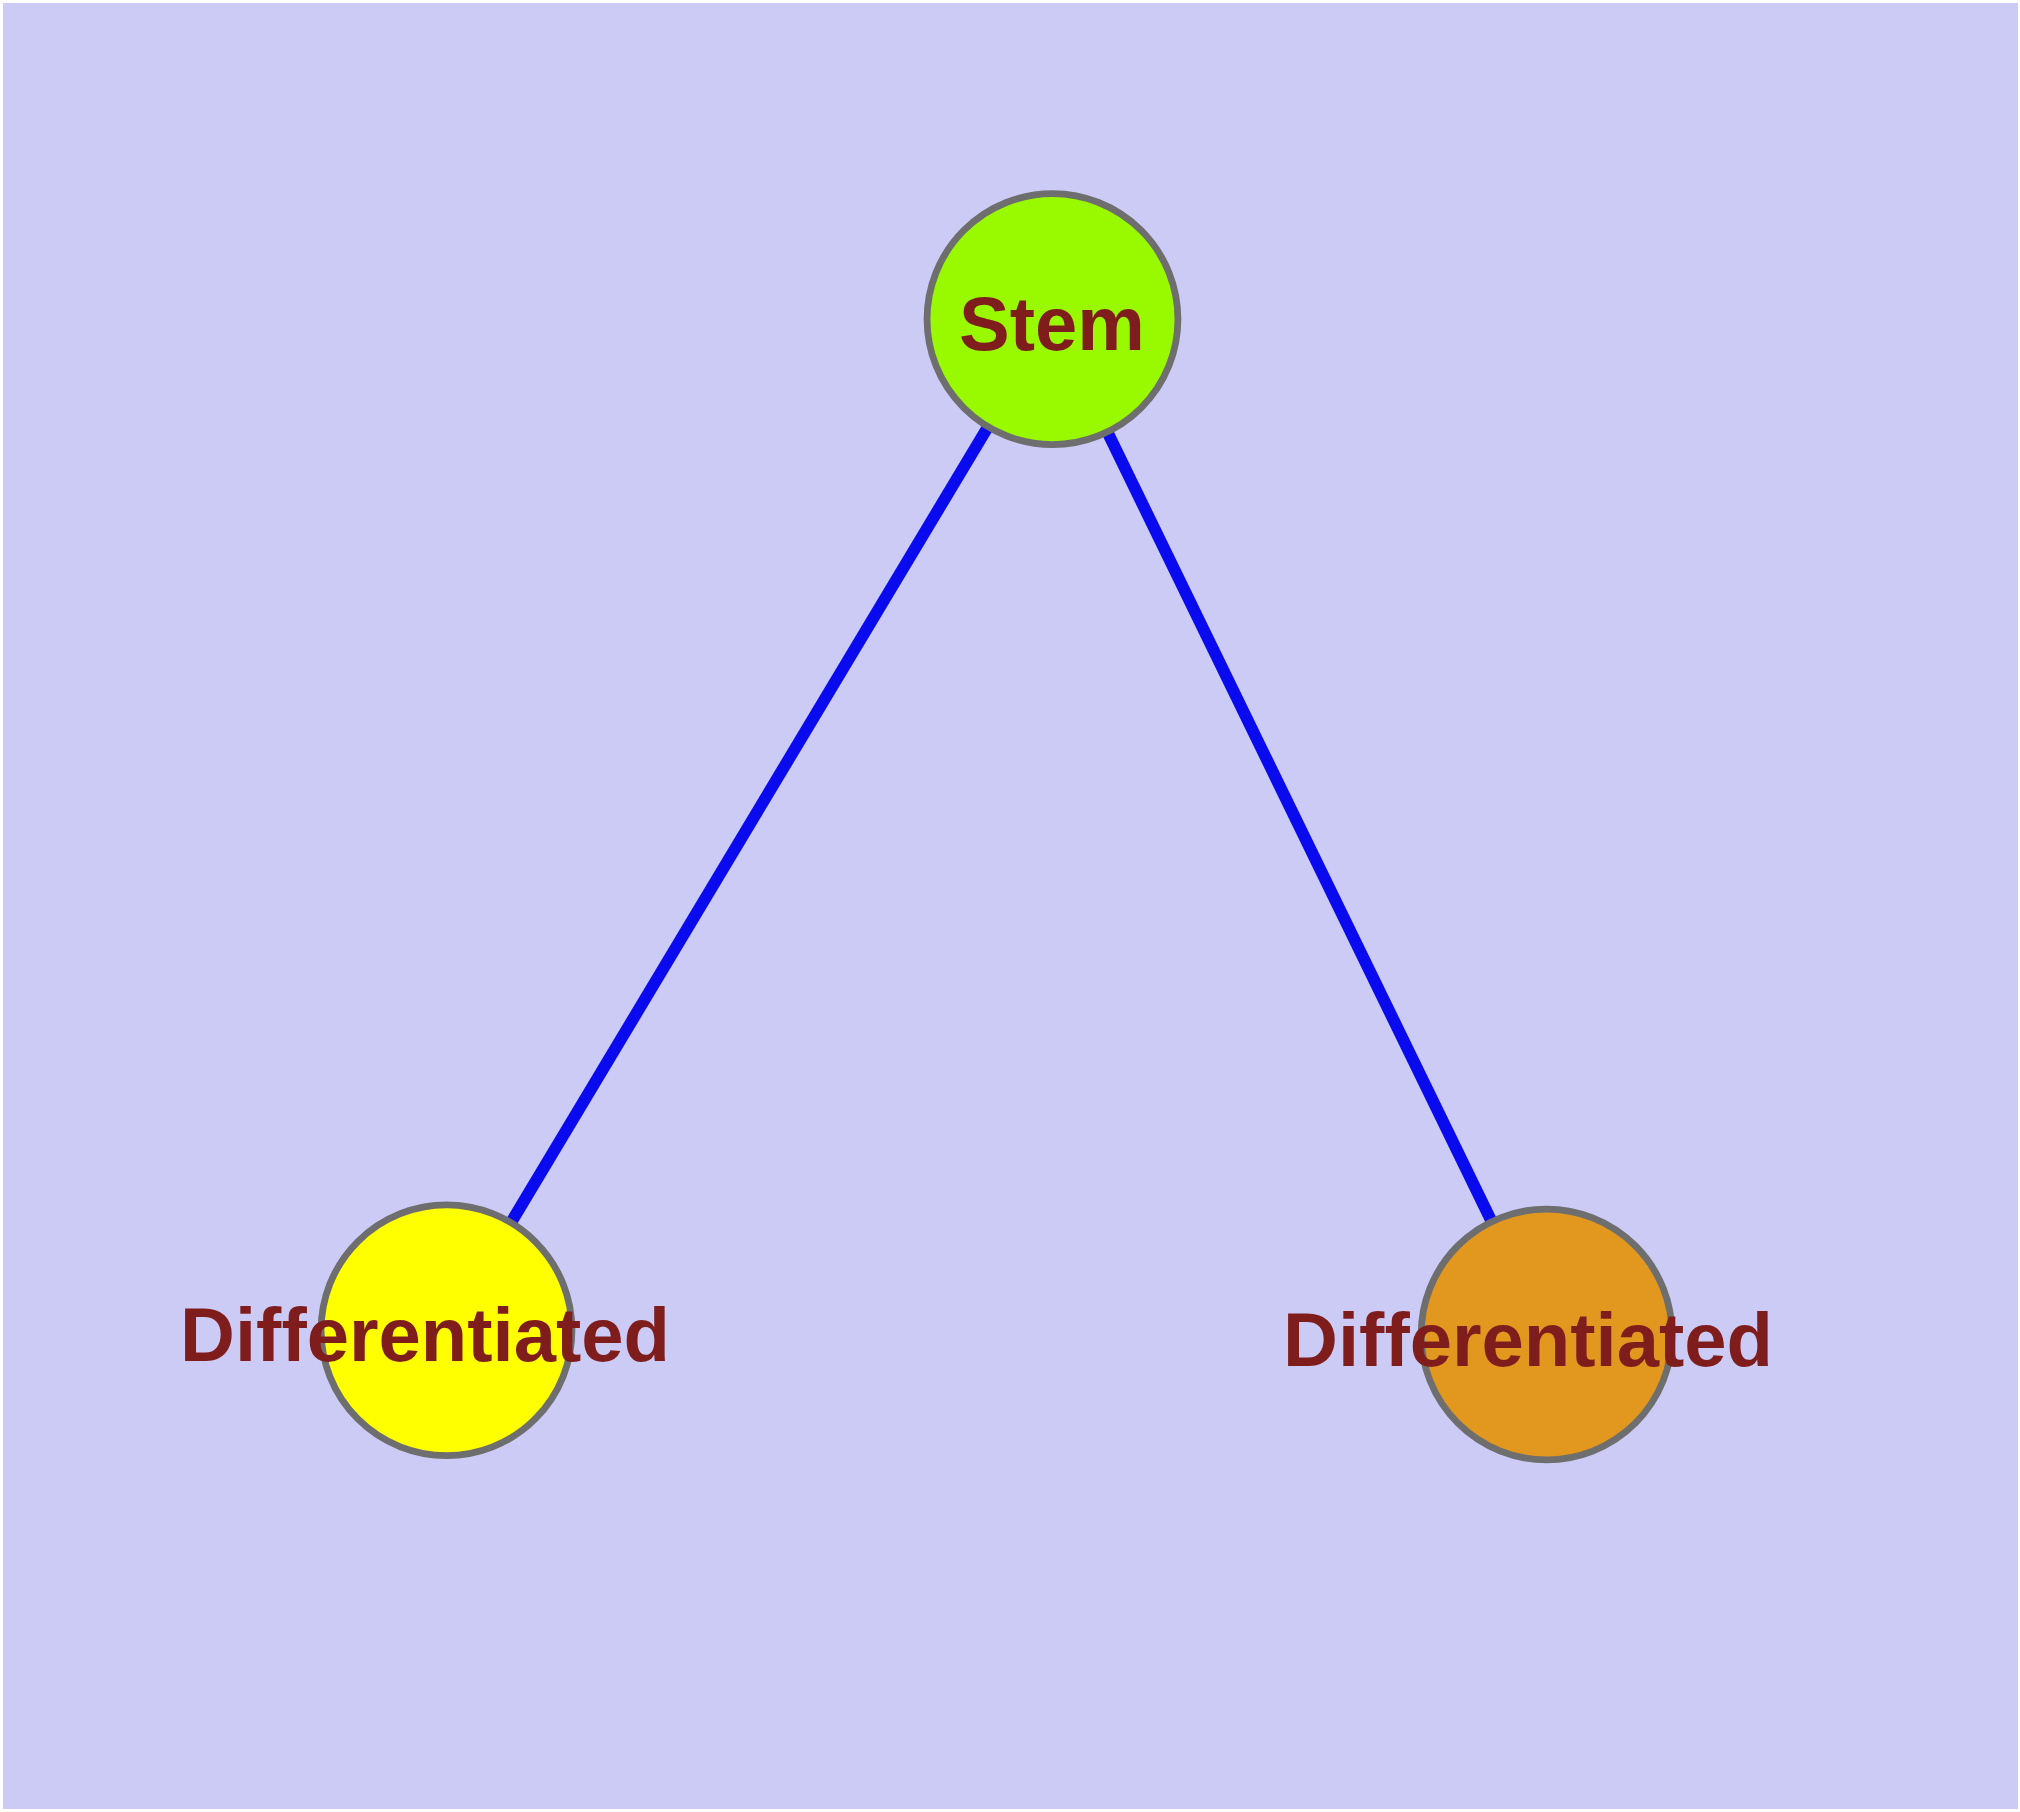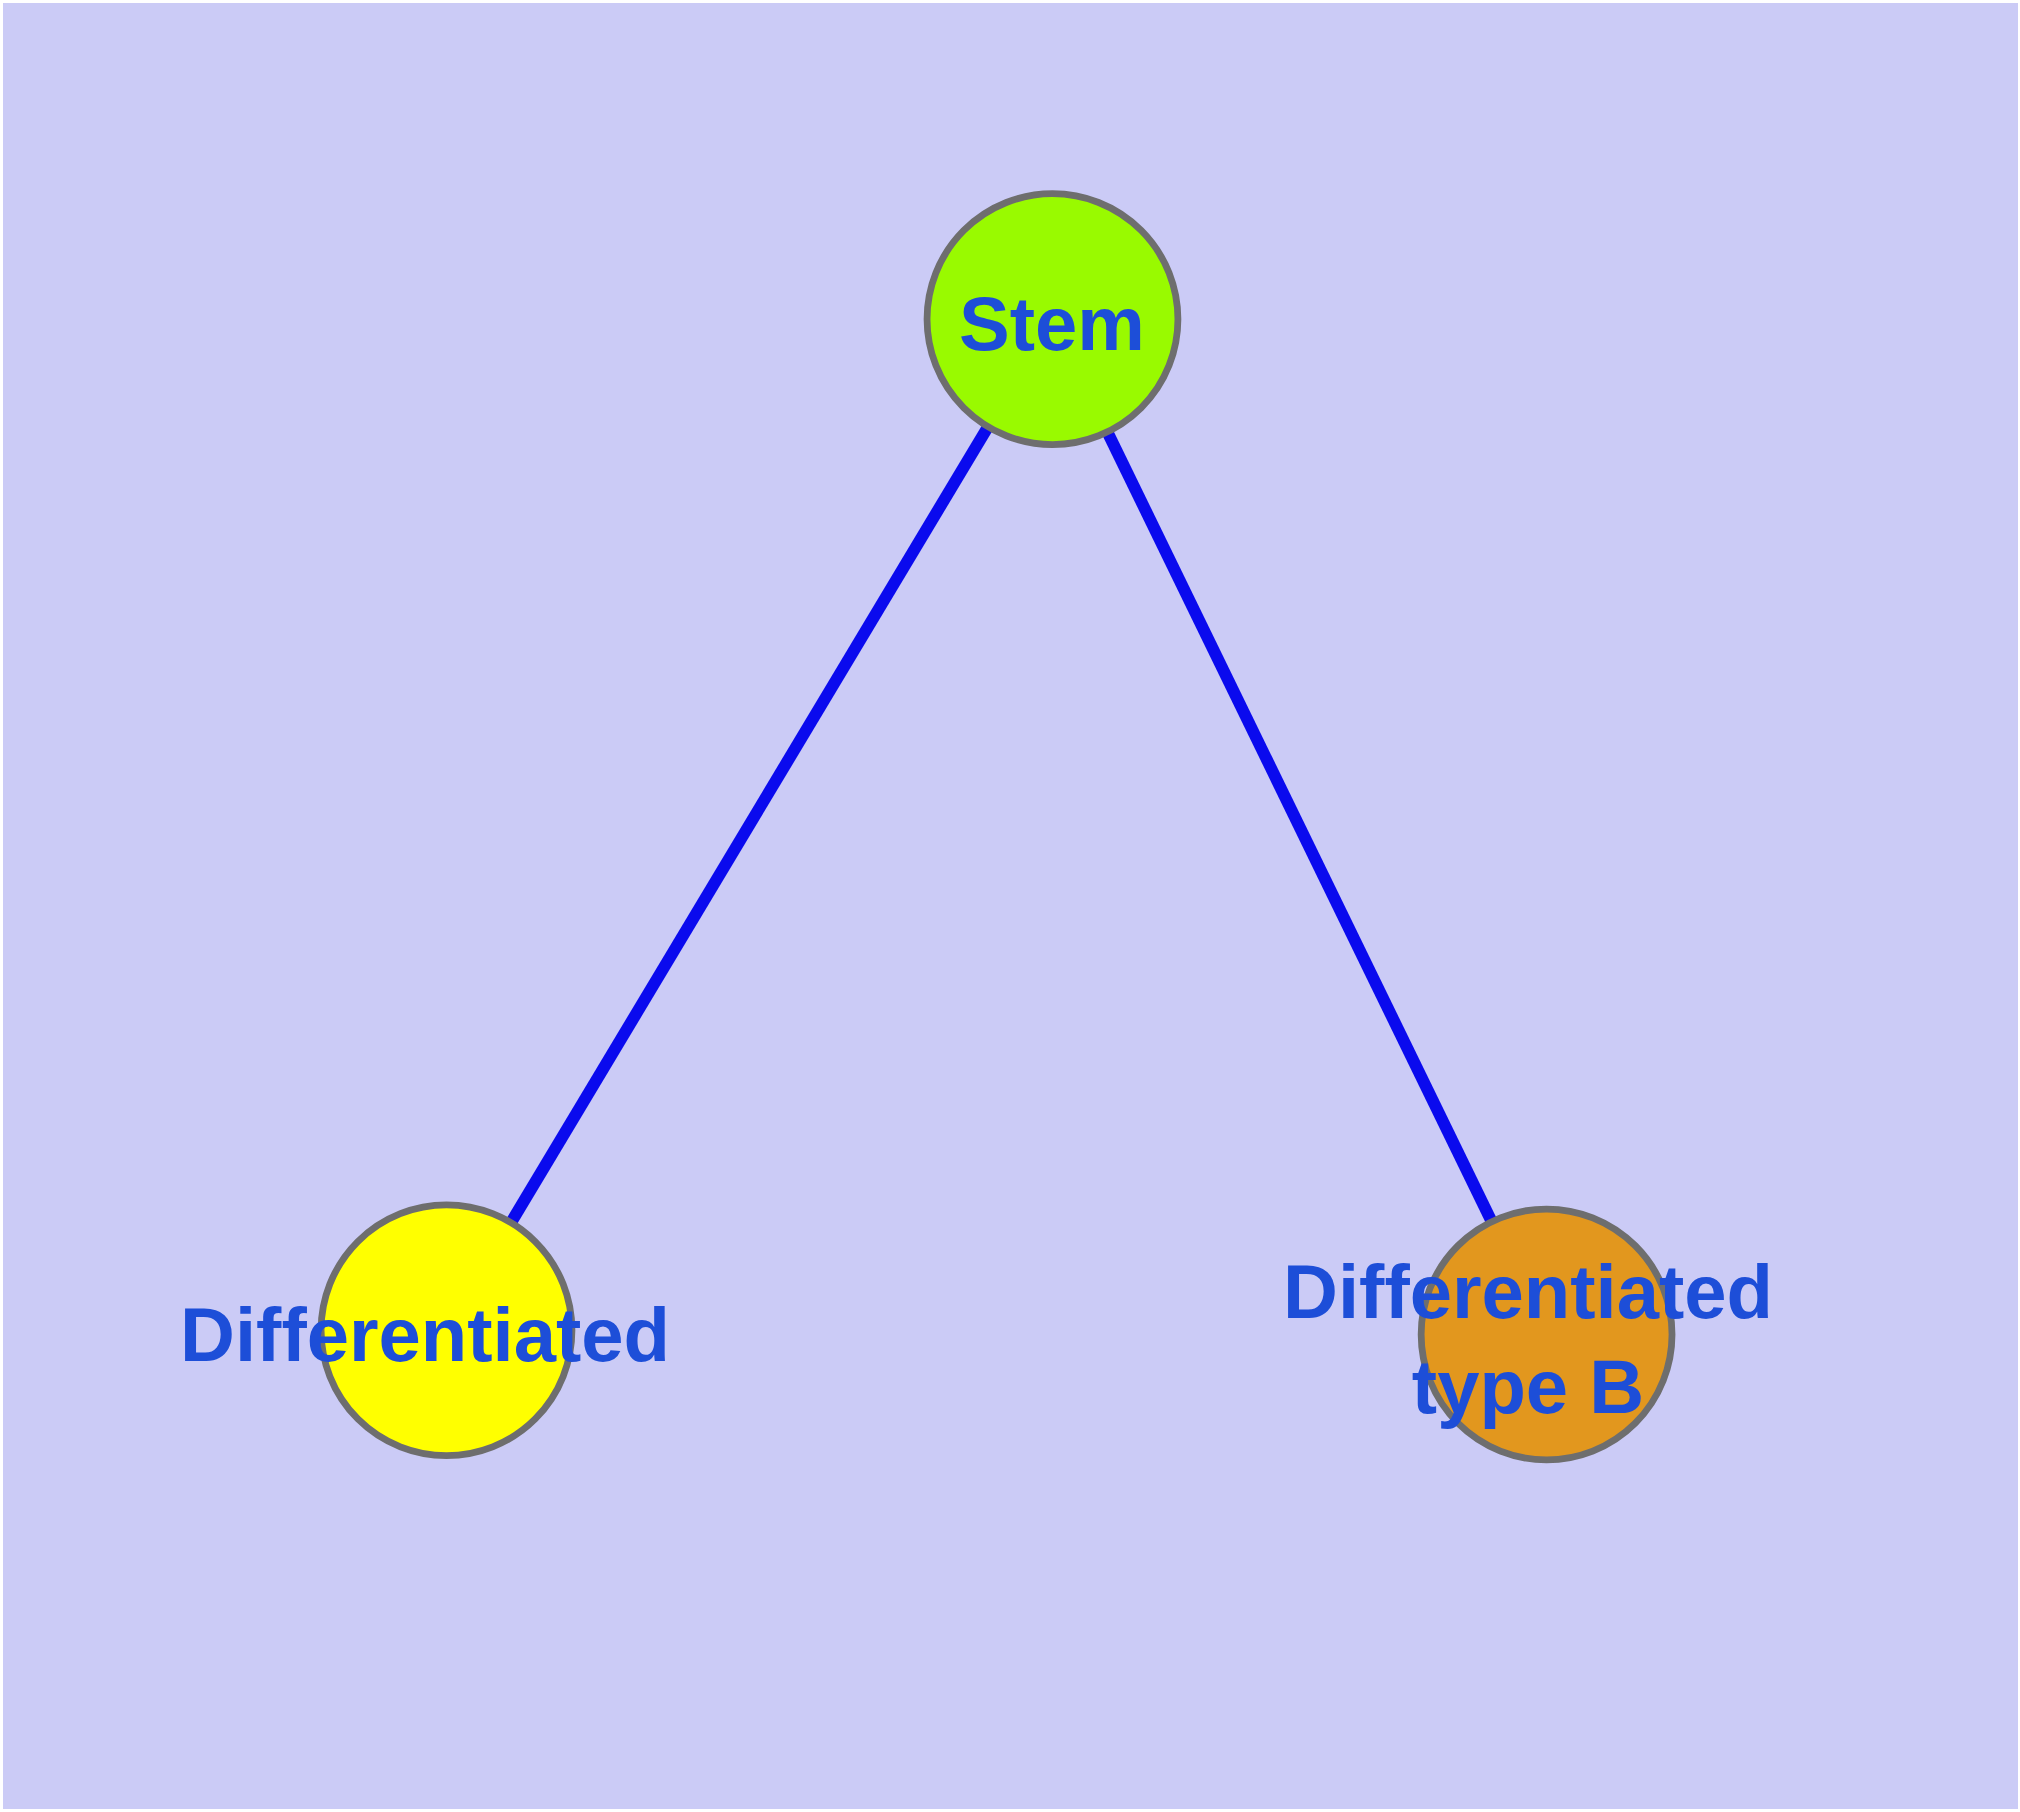--- a/index.html
+++ b/index.html
@@ -18,21 +18,21 @@
   }
   #graph-svg { position: absolute; top: 0; left: 0; display: block; }
   #labels { position: absolute; top: 0; left: 0; width: 100%; height: 100%; }
   .node-label {
     position: absolute;
     transform: translate(-50%, -50%);
     text-align: center;
     font-weight: 700;
     font-size: 76px;
     line-height: 95px;
-    color: #1d4ed8;
+    color: #7f1d1d;
     white-space: nowrap;
   }
 </style>
 </head>
 <body>
 
 <div class="stage" style="background: rgb(203, 203, 246); border-color: rgb(255, 255, 255);">
   <svg id="graph-svg" width="2021" height="1812" viewBox="0 0 2384 2138">
       <line x1="1238" y1="373" x2="523" y2="1566" stroke="#0a0aee" stroke-width="14"></line>
       <line x1="1238" y1="373" x2="1821" y2="1571" stroke="#0a0aee" stroke-width="14"></line>
@@ -42,17 +42,16 @@
     </svg>
   <div id="labels">
       <div class="node-label" style="left: 1049px; top: 320px;">
         <div>Stem</div>
       </div>
       <div class="node-label" style="left: 422px; top: 1331px;">
         <div>Differentiated</div>
       </div>
       <div class="node-label" style="left: 1525px; top: 1336px;">
         <div>Differentiated</div>
-        <div>type B</div>
       </div>
     </div>
 </div>
 
 
 </body></html>

